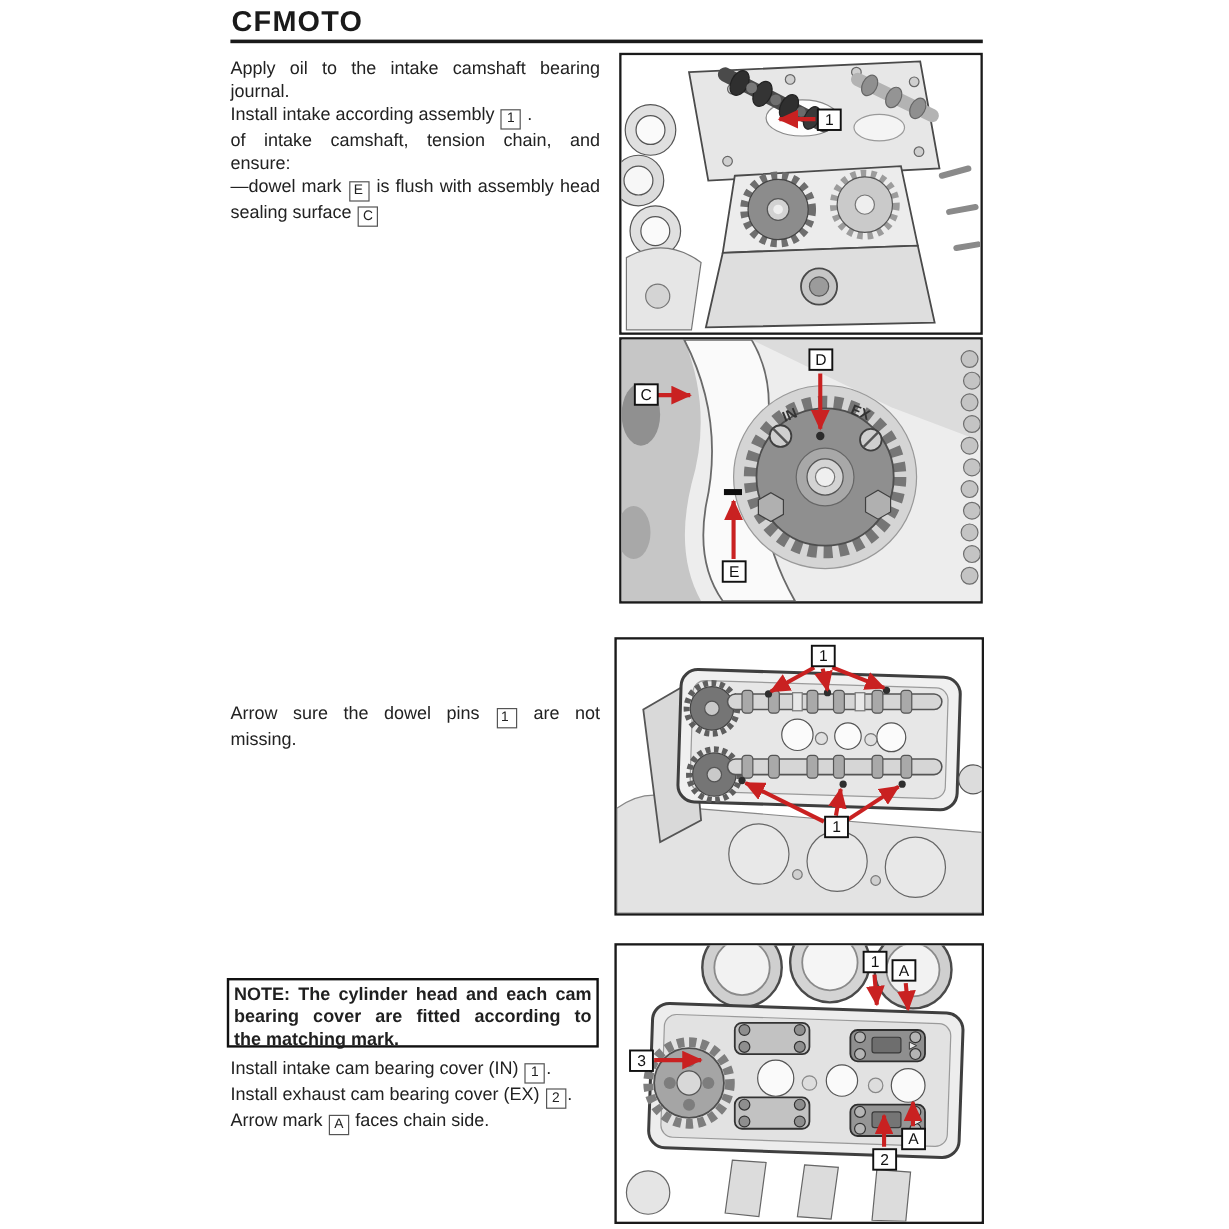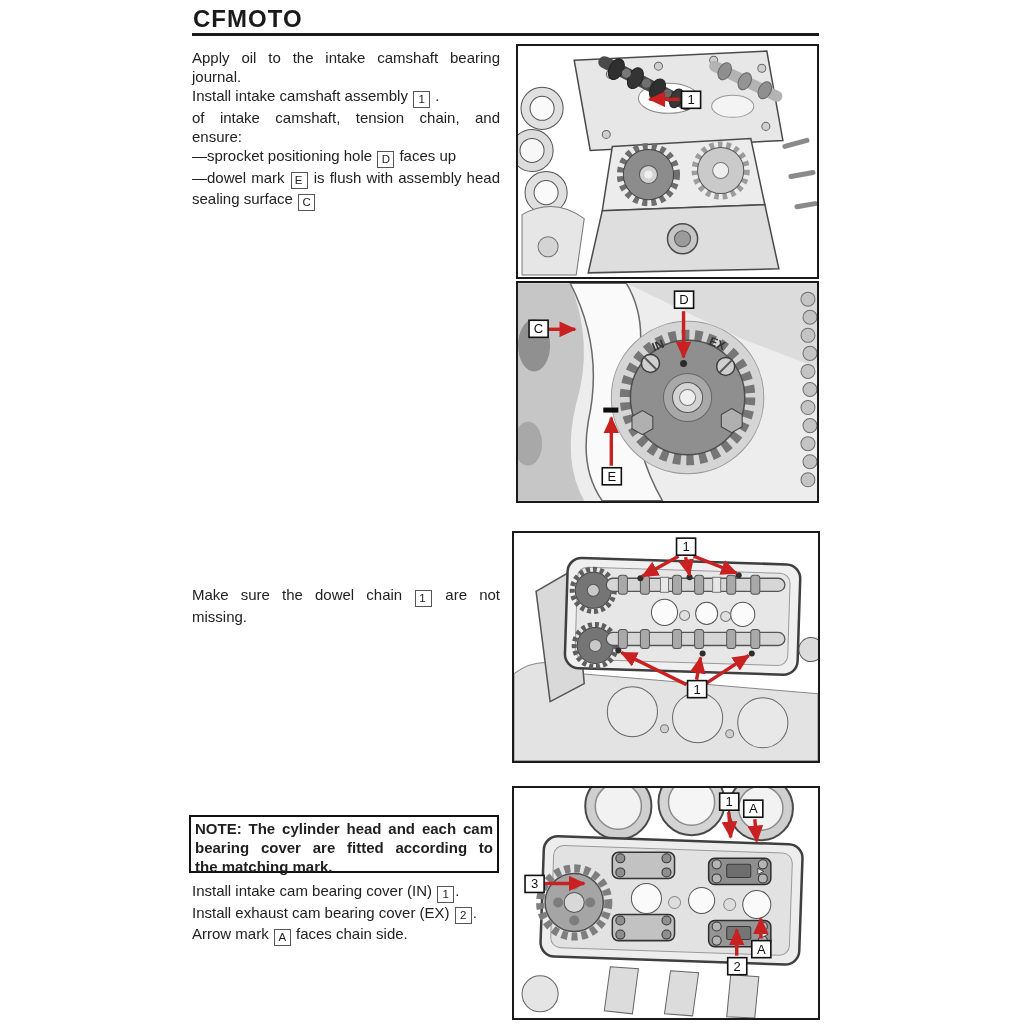--- a/index.html
+++ b/index.html
@@ -58,30 +58,29 @@
 </svg>
 
 <div>
 
   <h1 class="brand">CFMOTO</h1>
   <div class="rule"></div>
 
   <div class="tblock" id="block1">
     <p class="ln stretch"><span>Apply oil to the intake camshaft bearing</span></p>
     <p class="ln"><span>journal.</span></p>
-    <p class="ln"><span>Install intake camshaft assembly </span><span class="boxref">1</span><span> .</span></p>
+    <p class="ln"><span>Install intake according assembly </span><span class="boxref">1</span><span> .</span></p>
     <p class="ln stretch"><span>of intake camshaft, tension chain, and</span></p>
     <p class="ln"><span>ensure:</span></p>
-    <p class="ln"><span>—sprocket positioning hole </span><span class="boxref">D</span><span> faces up</span></p>
     <p class="ln stretch"><span>—dowel mark </span><span class="boxref">E</span><span> is flush with assembly head</span></p>
     <p class="ln"><span>sealing surface </span><span class="boxref">C</span></p>
   </div>
 
   <div class="tblock" id="block2">
-    <p class="ln stretch"><span>Make sure the dowel chain </span><span class="boxref">1</span><span> are not</span></p>
+    <p class="ln stretch"><span>Arrow sure the dowel pins </span><span class="boxref">1</span><span> are not</span></p>
     <p class="ln"><span>missing.</span></p>
   </div>
 
   <div class="note">
     <p class="ln stretch">NOTE: The cylinder head and each cam</p>
     <p class="ln stretch">bearing cover are fitted according to</p>
     <p class="ln">the matching mark.</p>
   </div>
 
   <div class="tblock" id="block3">

